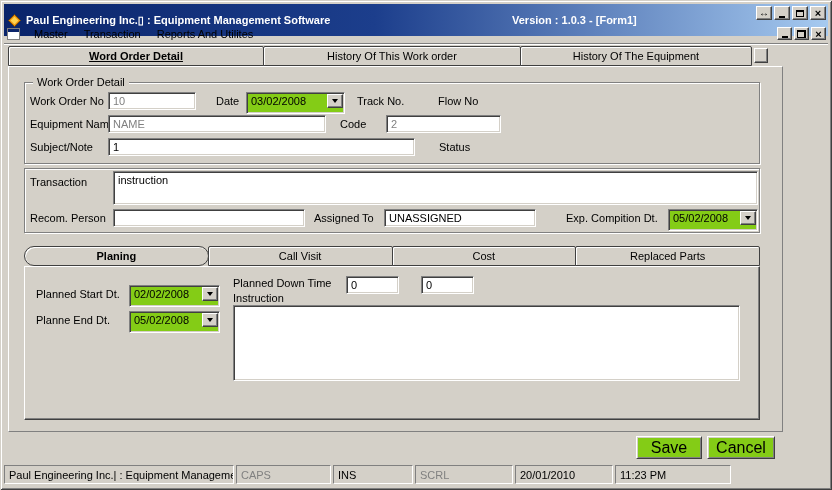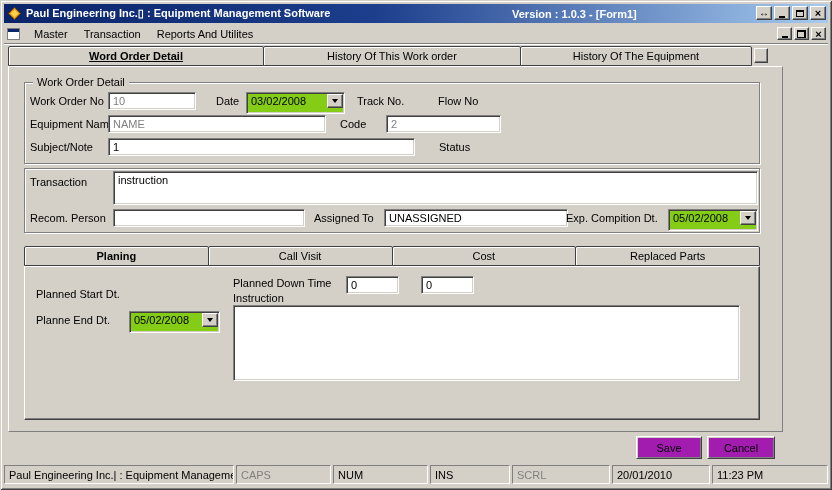--- a/index.html
+++ b/index.html
@@ -8,21 +8,21 @@
 
   .window {
     position:relative; width:832px; height:490px; background:#D4D0C8;
     box-shadow: inset 1px 1px 0 #D4D0C8, inset -1px -1px 0 #404040,
                 inset 2px 2px 0 #FFFFFF, inset -2px -2px 0 #808080;
     font-size:11px; color:#000; overflow:hidden;
   }
 
   
   .titlebar {
-    position:absolute; left:4px; top:4px; width:824px; height:19px;
+    position:absolute; left:4px; top:4px; width:824px; height:32px;
     background:linear-gradient(90deg,#0A246A 0%, #1C3E8C 45%, #A6CAF0 100%);
     display:flex; align-items:center; padding:0 2px; color:#fff; font-weight:bold;
   }
   .title-icon { width:13px; height:13px; margin:0 5px 0 2px; flex:none; }
   .title-text { white-space:nowrap; }
   .title-version { position:absolute; left:508px; white-space:nowrap; }
   .tb-buttons { position:absolute; right:2px; top:2px; display:flex; gap:2px; }
   .win-btn {
     width:16px; height:14px; background:#D4D0C8; border:1px solid;
     border-color:#fff #404040 #404040 #fff; box-shadow: inset -1px -1px 0 #808080;
@@ -85,25 +85,25 @@
     overflow:hidden; white-space:nowrap; line-height:12px;
   }
   .combo-btn {
     position:absolute; right:1px; top:1px; width:16px; height:14px; background:#D4D0C8;
     border:1px solid; border-color:#fff #404040 #404040 #fff; box-shadow: inset -1px -1px 0 #808080;
     display:flex; align-items:center; justify-content:center;
   }
   .arrow-down { width:0; height:0; border-left:3px solid transparent; border-right:3px solid transparent; border-top:4px solid #000; }
 
   .push-btn {
-    position:absolute; height:23px; background:#a21caf;
+    position:absolute; height:23px; background:#84cc16;
     border:1px solid; border-color:#fff #404040 #404040 #fff;
     box-shadow: inset 1px 1px 0 #D4D0C8, inset -1px -1px 0 #808080;
     display:flex; align-items:center; justify-content:center;
-    font-size:11px; font-family:inherit; cursor:default; padding:0;
+    font-size:16px; font-family:inherit; cursor:default; padding:0;
   }
 
   
   .statusbar { position:absolute; left:4px; top:462px; width:824px; height:24px; display:flex; gap:2px; padding-top:3px; }
   .status-panel {
     height:19px; border:1px solid; border-color:#808080 #fff #fff #808080;
     padding:3px 4px; overflow:hidden; white-space:nowrap;
   }
   .dim { color:#808080; }
 </style>
@@ -196,40 +196,46 @@
 
   <div class="groupbox" style="left:24px; top:168px; width:736px; height:65px;"></div>
 
   <span class="lbl" style="left:30px; top:176px;">Transaction</span>
   <div class="field multiline" style="left:113px; top:171px; width:645px; height:34px;">instruction</div>
 
   <span class="lbl" style="left:30px; top:212px;">Recom. Person</span>
   <div class="field" style="left:113px; top:209px; width:192px;"></div>
 
   <span class="lbl" style="left:314px; top:212px;">Assigned To</span>
-  <div class="field" style="left:384px; top:209px; width:184px;">UNASSIGNED</div>
+  <div class="field" style="left:384px; top:209px; width:152px;">UNASSIGNED</div>
 
   <span class="lbl" style="left:566px; top:212px;">Exp. Compition Dt.</span>
   <div class="combo" style="left:668px; top:209px; width:90px;">
     <span>05/02/2008</span>
     <span class="combo-btn">
         <span class="arrow-down"></span>
       </span>
   </div>
 
   <div class="tabstrip" style="left:24px; top:246px; width:736px; height:20px;">
-    <div class="tab active" style="flex:1;">Planing</div>
+    <div class="tab active" style="flex:1;border-radius:10px;">Planing</div>
     <div class="tab" style="flex:1;">Call Visit</div>
     <div class="tab" style="flex:1;">Cost</div>
     <div class="tab" style="flex:1;">Replaced Parts</div>
   </div>
 
   <div class="sub-body"></div>
 
   <span class="lbl" style="left:36px; top:288px;">Planned Start Dt.</span>
+  <div class="combo" style="left:129px; top:285px; width:91px;">
+    <span>02/02/2008</span>
+    <span class="combo-btn">
+        <span class="arrow-down"></span>
+      </span>
+  </div>
 
   <span class="lbl" style="left:233px; top:277px;">Planned Down Time</span>
   <div class="field" style="left:346px; top:276px; width:53px;">0</div>
   <div class="field" style="left:421px; top:276px; width:53px;">0</div>
 
   <span class="lbl" style="left:233px; top:292px;">Instruction</span>
 
   <span class="lbl" style="left:36px; top:314px;">Planne End Dt.</span>
   <div class="combo" style="left:129px; top:311px; width:91px;">
     <span>05/02/2008</span>
@@ -239,20 +245,19 @@
   </div>
 
   <div class="field multiline" style="left:233px; top:305px; width:507px; height:76px;"></div>
 
   <button class="push-btn" style="left:636px; top:436px; width:66px;">Save</button>
   <button class="push-btn" style="left:707px; top:436px; width:68px;">Cancel</button>
 
   <div class="statusbar">
     <div class="status-panel" style="width:230px;">Paul Engineering Inc.| : Equipment Managemen</div>
     <div class="status-panel dim" style="width:95px;">CAPS</div>
-    <div class="status-panel" style="width:95px;">NUM</div>
     <div class="status-panel" style="width:80px;">INS</div>
     <div class="status-panel dim" style="width:98px;">SCRL</div>
     <div class="status-panel" style="width:98px;">20/01/2010</div>
     <div class="status-panel" style="width:116px;">11:23 PM</div>
   </div>
 
 </div>
 
 </body></html>

